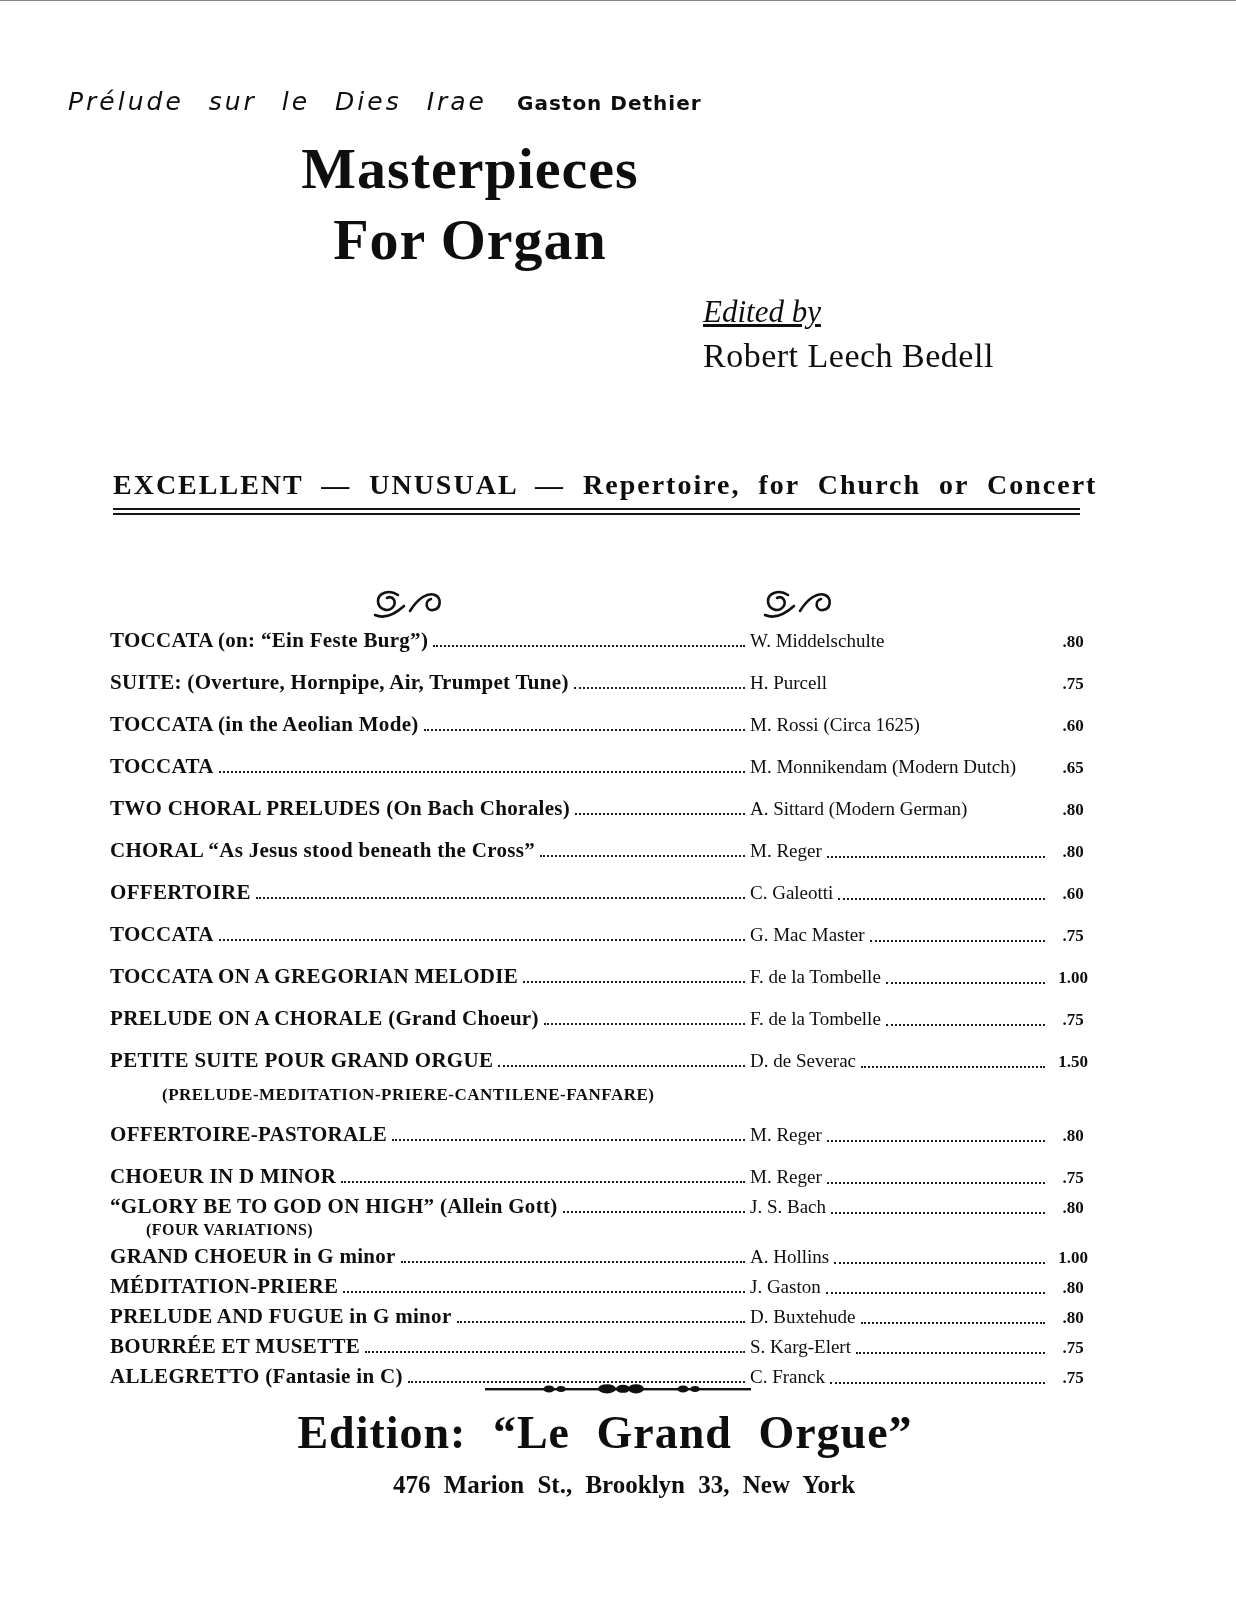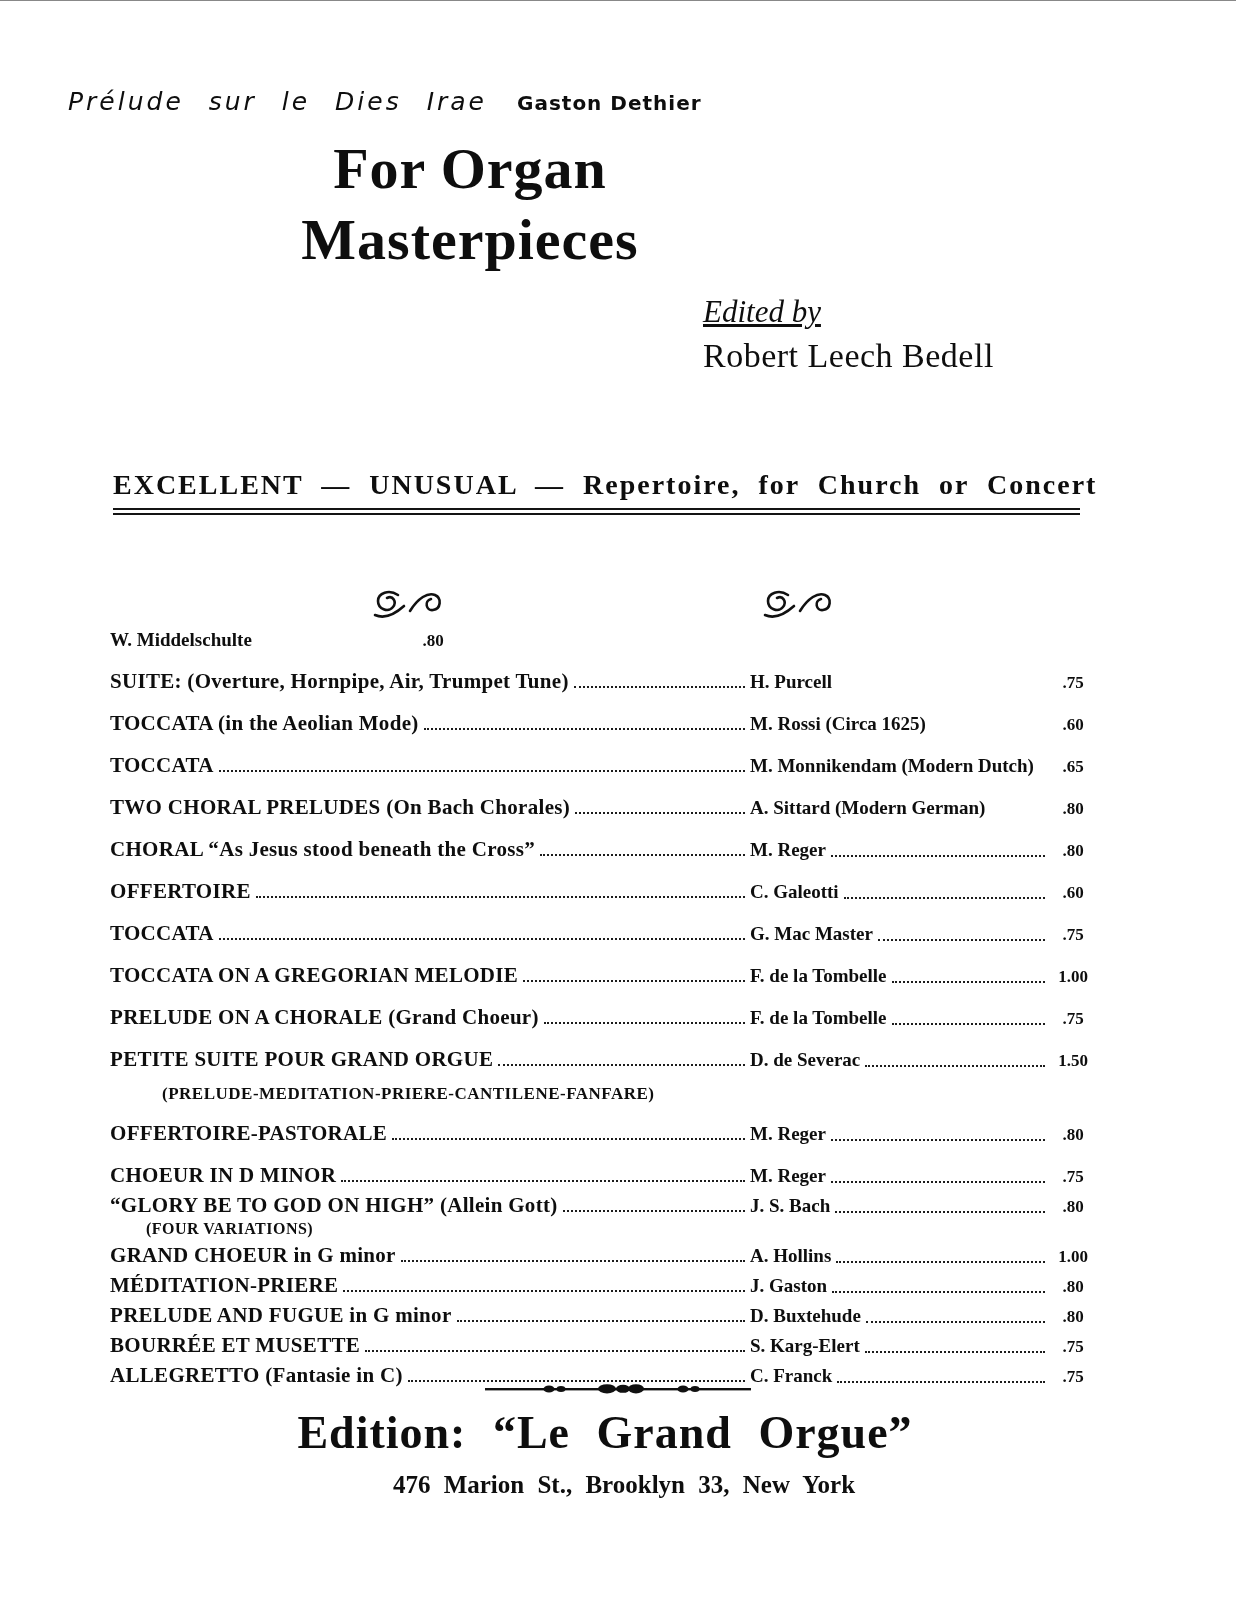--- a/index.html
+++ b/index.html
@@ -39,21 +39,21 @@
   
   .orn{position:absolute; top:586px;}
   .orn-left{left:372px;}
   .orn-right{left:762px;}
   
   .catalog{position:absolute; top:626px; left:110px; width:986px;}
   .row{display:flex; align-items:baseline; line-height:26px; margin-bottom:14px;}
   .row.compact{margin-bottom:2px;}
   .row.gap{margin-top:13px;}
   .titlecell{flex:1; display:flex; align-items:baseline; min-width:0;}
-  .composercell{flex:none; width:300px; display:flex; align-items:center;font-weight:bold;}
+  .composercell{flex:none; width:300px; display:flex; align-items:center;}
   .ptitle{font-weight:bold; font-size:21px; white-space:nowrap; letter-spacing:0.3px;}
   .composer{font-size:19px; white-space:nowrap;}
   .price{flex:none; width:46px; text-align:center; font-weight:bold; font-size:17px;}
   .lead{flex:1; min-width:10px; border-bottom:2px dotted #1c1c1c;
         align-self:flex-end; height:0; margin:0 5px 6px 5px;}
   .lead.hidden{visibility:hidden;}
   .note{font-weight:bold; font-size:17px; margin:-4px 0 16px 52px; letter-spacing:0.5px;}
   .note.compact{font-size:16px; margin:-2px 0 4px 36px;}
   
   .divider{position:absolute; top:1381px; left:483px;}
@@ -72,22 +72,22 @@
 <body>
 
 <div class="page">
 
   <div class="hand">
     <span class="hand-title">Prélude sur le Dies Irae</span>
     <span class="hand-author">Gaston Dethier</span>
   </div>
 
   <div class="main-title">
+    <div>Masterpieces</div>
     <div>For Organ</div>
-    <div>Masterpieces</div>
   </div>
 
   <div class="edited">
     <div class="edited-by">Edited by</div>
     <div class="editor">Robert Leech Bedell</div>
   </div>
 
   <div class="banner">
     <div class="banner-text">EXCELLENT — UNUSUAL — Repertoire, for Church or Concert</div>
     <div class="rule r1"></div>
@@ -104,20 +104,24 @@
   <svg class="orn orn-right" width="72" height="36" viewBox="0 0 72 36">
     <g stroke="#111" stroke-width="2.6" fill="none" stroke-linecap="round">
       <path d="M26 8 C17 2 6 6 6 14 C6 22 16 26 21 20 C25 15 21 8 15 11"></path>
       <path d="M3 28 C12 32 22 28 32 19"></path>
       <path d="M38 24 C46 11 56 5 63 8 C70 11 69 22 61 23 C54 24 52 14 59 12"></path>
     </g>
   </svg>
 
   <div id="catalog" class="catalog">
       <div class="row">
+        <div class="titlecell">
+          <span class="ptitle">TOCCATA (on: “Ein Feste Burg”)</span>
+          <span class="lead"></span>
+        </div>
         <div class="composercell">
           <span class="composer">W. Middelschulte</span>
           <span class="lead hidden"></span>
         </div>
         <span class="price">.80</span>
       </div>
       <div class="row">
         <div class="titlecell">
           <span class="ptitle">SUITE: (Overture, Hornpipe, Air, Trumpet Tune)</span>
           <span class="lead"></span>

